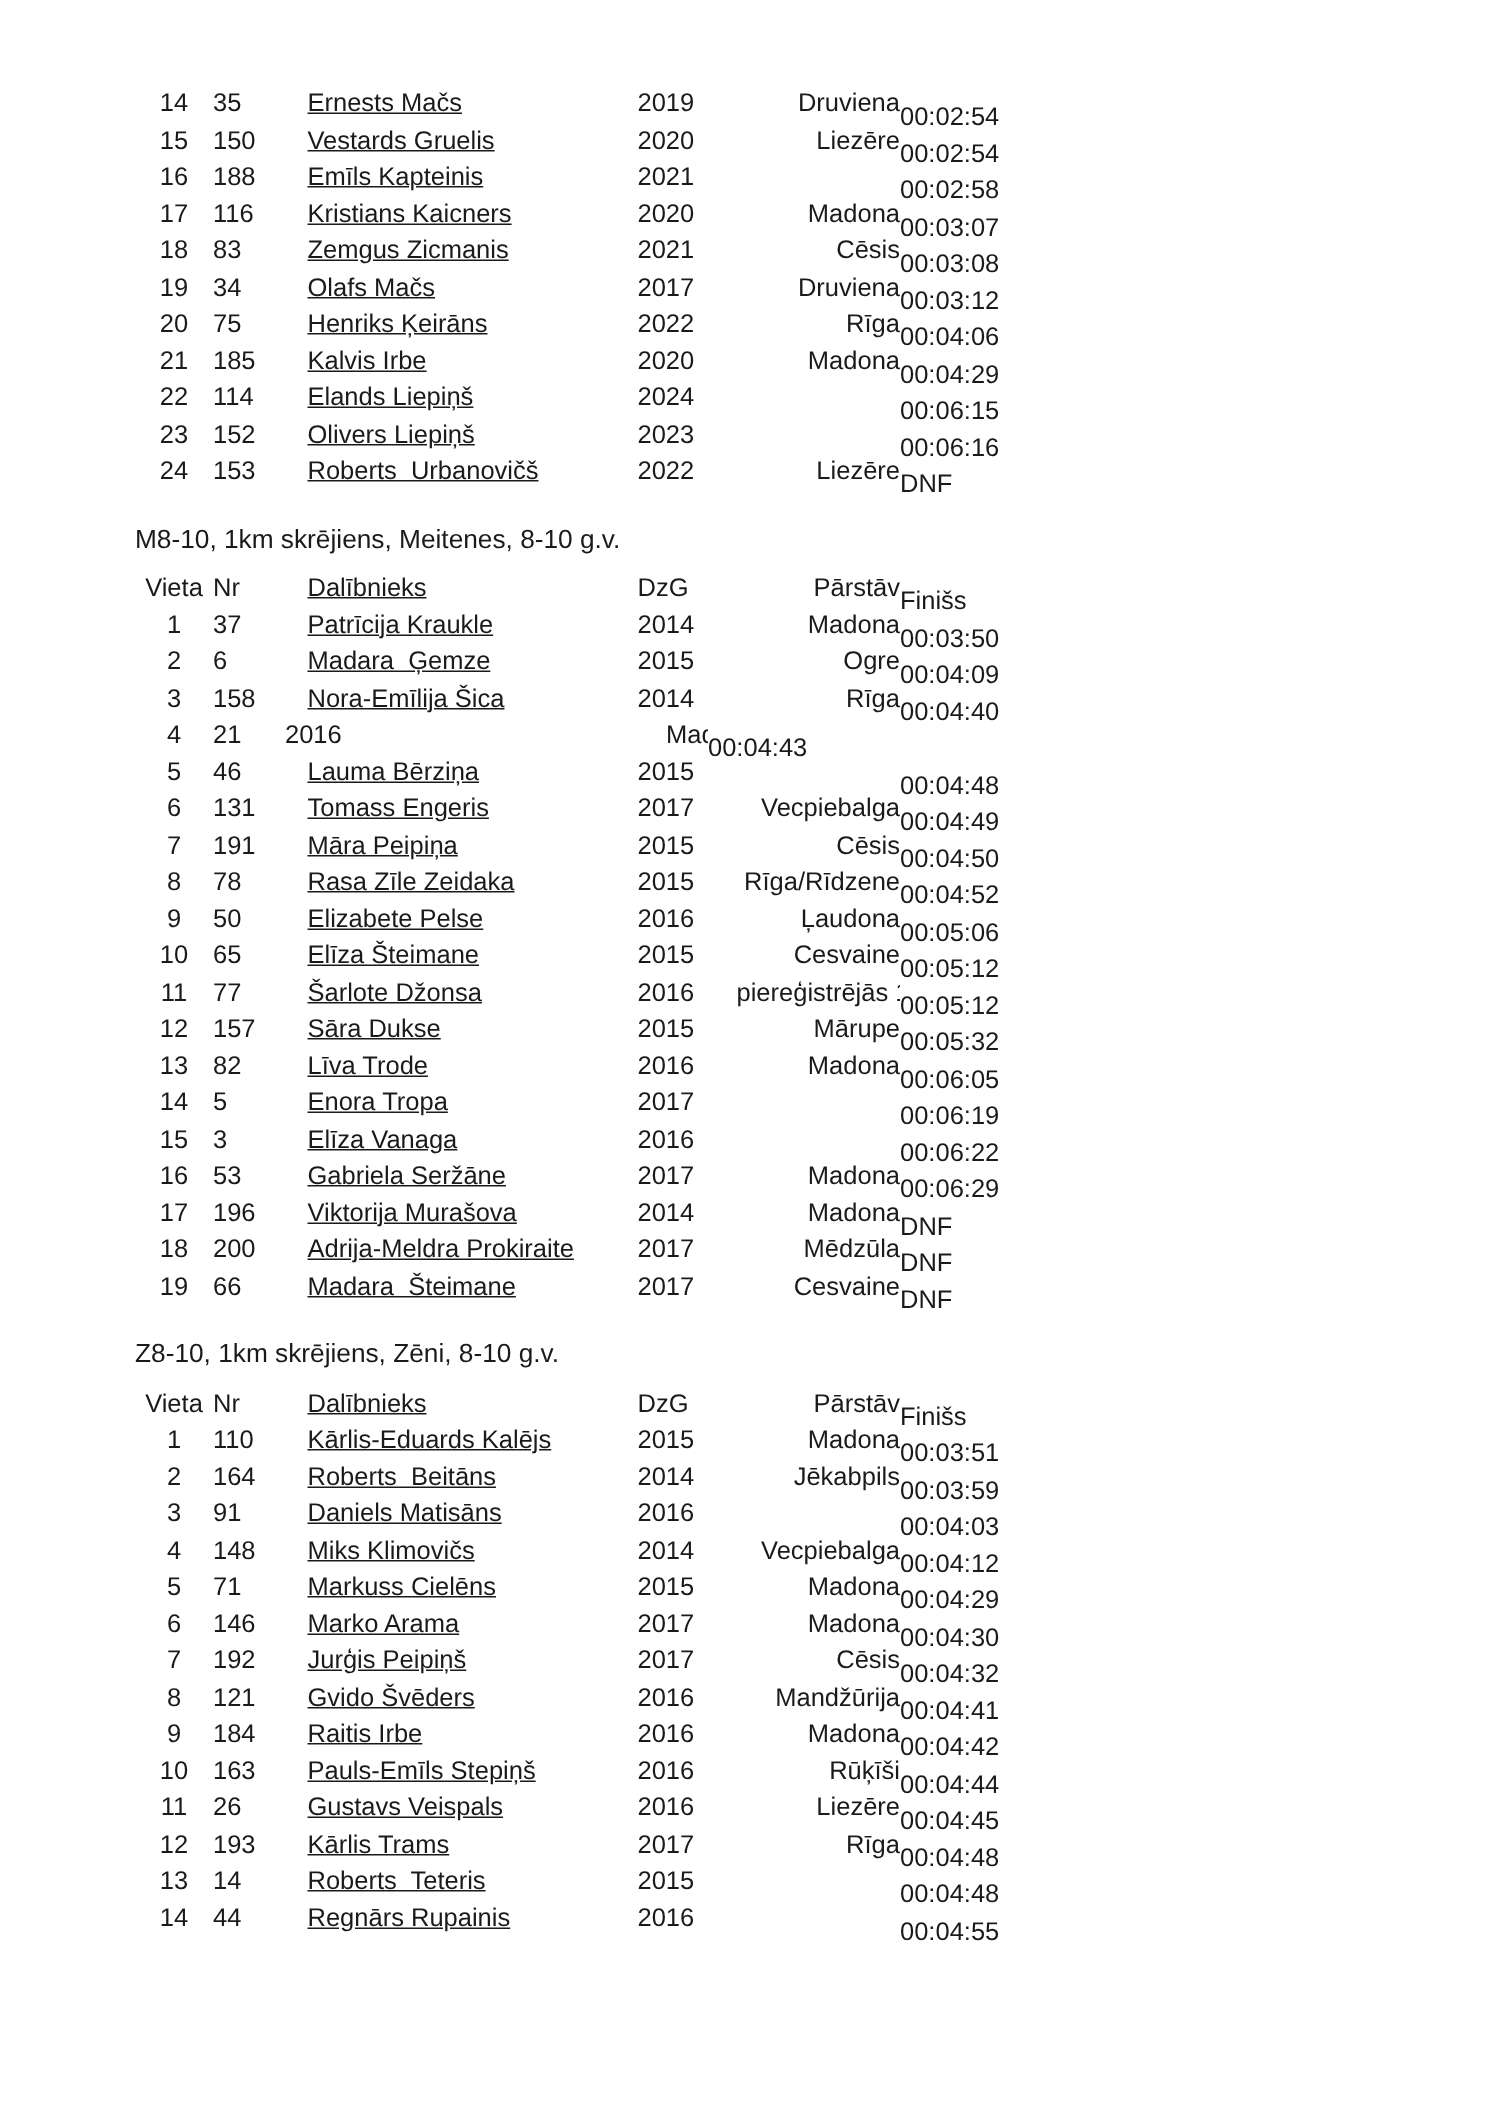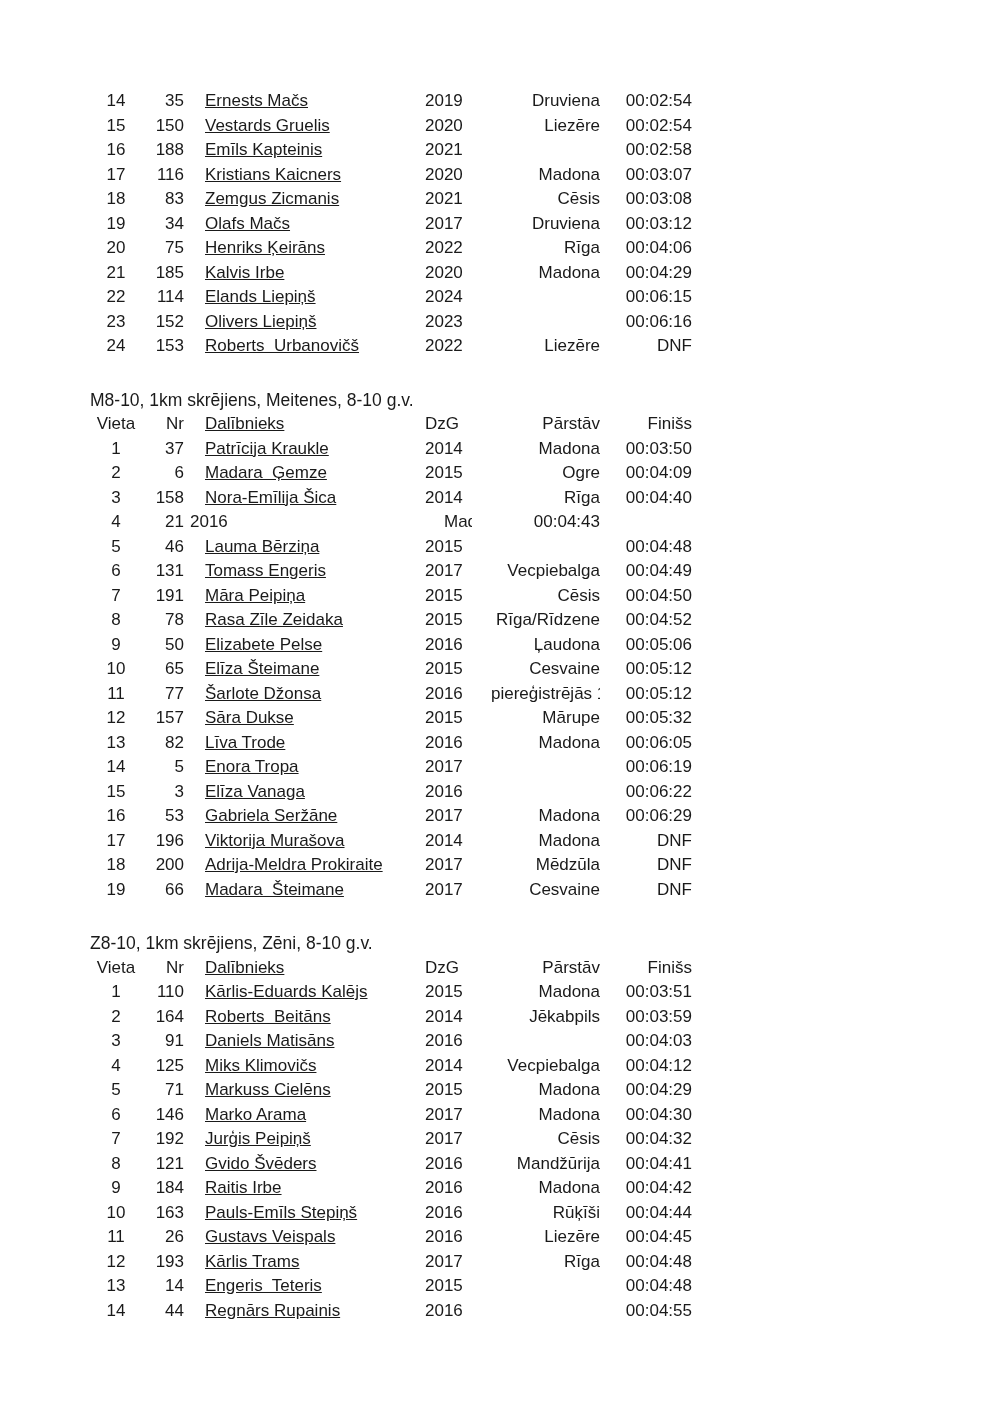--- a/index.html
+++ b/index.html
@@ -9,38 +9,38 @@
   }
   body {
     width: 1000px;
     height: 1413px;
     font-family: "Liberation Sans", sans-serif;
     color: #1a1a1a;
     overflow: hidden;
   }
   .page {
     box-sizing: border-box;
-    padding-top: 89px;
+    padding-top: 48px;
     padding-left: 90px;
     width: 1000px;
   }
   .row {
     display: grid;
     grid-template-columns: 52px 48px 235px 47px 128px 92px;
     height: 24.5px;
     align-items: center;
     font-size: 17px;
     line-height: 24.5px;
   }
   .c1 { text-align: center; }
-  .c2 { text-align: right; padding-right: 6px; }
+  .c2 { text-align: left; padding-right: 6px; }
   .c3 { text-align: left; padding-left: 15px; white-space: pre; overflow: hidden; text-decoration: underline; }
   .c4 { padding-right: 2px; }
   .c5 { text-align: right; padding-left: 19px; white-space: pre; overflow: hidden; }
-  .c6 { text-align: right; }
+  .c6 { text-align: left; margin-top: 18px; }
   .section-title {
     font-weight: normal;
     font-size: 17.5px;
     height: 24.5px;
     line-height: 24.5px;
     white-space: pre;
   }
   .gap { height: 29px; }
 </style>
 </head>
@@ -340,21 +340,21 @@
         <div class="row">
           <div class="c1">3</div>
           <div class="c2">91</div>
           <div class="c3">Daniels Matisāns</div>
           <div class="c4">2016</div>
           <div class="c5"></div>
           <div class="c6">00:04:03</div>
         </div>
         <div class="row">
           <div class="c1">4</div>
-          <div class="c2">125</div>
+          <div class="c2">148</div>
           <div class="c3">Miks Klimovičs</div>
           <div class="c4">2014</div>
           <div class="c5">Vecpiebalga</div>
           <div class="c6">00:04:12</div>
         </div>
         <div class="row">
           <div class="c1">5</div>
           <div class="c2">71</div>
           <div class="c3">Markuss Cielēns</div>
           <div class="c4">2015</div>
@@ -413,21 +413,21 @@
           <div class="c1">12</div>
           <div class="c2">193</div>
           <div class="c3">Kārlis Trams</div>
           <div class="c4">2017</div>
           <div class="c5">Rīga</div>
           <div class="c6">00:04:48</div>
         </div>
         <div class="row">
           <div class="c1">13</div>
           <div class="c2">14</div>
-          <div class="c3">Engeris  Teteris</div>
+          <div class="c3">Roberts  Teteris</div>
           <div class="c4">2015</div>
           <div class="c5"></div>
           <div class="c6">00:04:48</div>
         </div>
         <div class="row">
           <div class="c1">14</div>
           <div class="c2">44</div>
           <div class="c3">Regnārs Rupainis</div>
           <div class="c4">2016</div>
           <div class="c5"></div>

